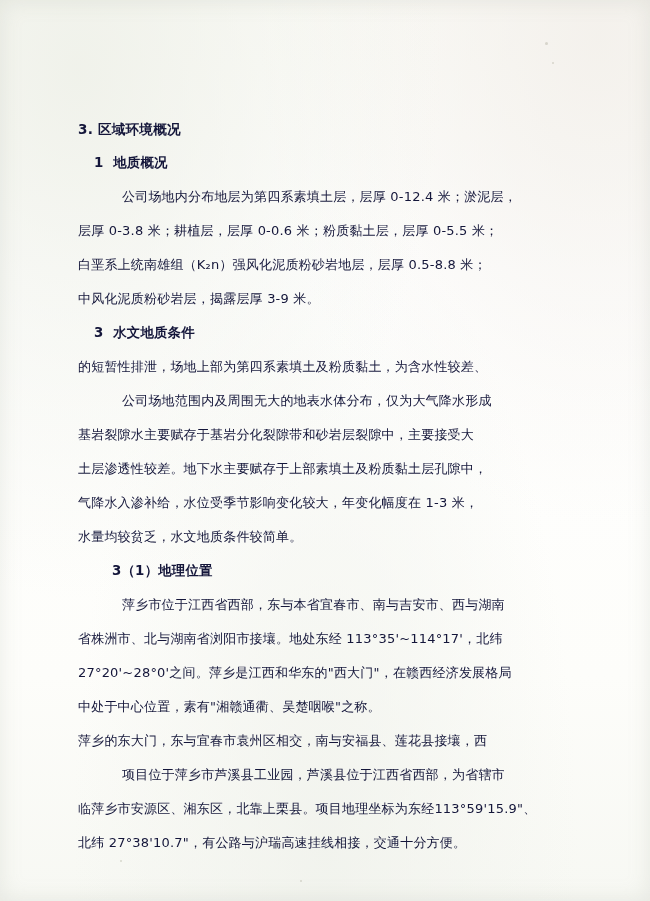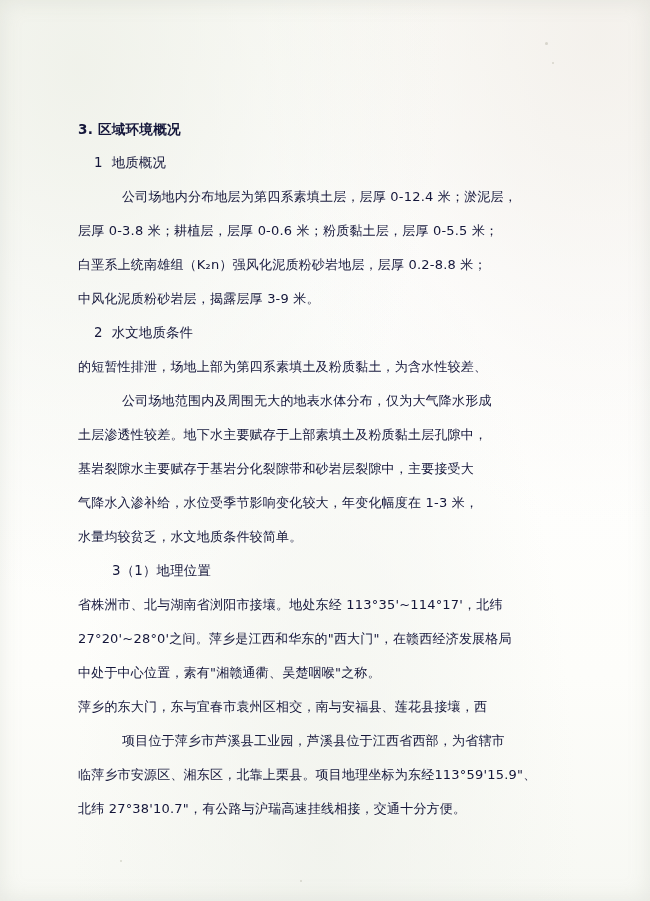--- a/index.html
+++ b/index.html
@@ -55,21 +55,21 @@
     line-height: 34px;
     letter-spacing: 0.2px;
     white-space: pre-wrap;
     font-family: "DejaVu Sans", sans-serif;
   }
   .heading {
     font-weight: bold;
     font-size: 13.6px;
   }
   .sub-heading {
-    font-weight: normal;
+    font-weight: bold;
     font-size: 13.4px;
   }
   .indent-1 { text-indent: 0; padding-left: 0; }
   .indent-2 { padding-left: 16px; }
   .indent-3 { padding-left: 34px; }
   .para-first { padding-left: 44px; }
   .para-body { padding-left: 0px; }
 </style>
 </head>
 <body>
@@ -83,32 +83,33 @@
   <div class="speck" style="left:120px;top:860px;width:2px;height:2px;"></div>
   <div class="speck" style="left:300px;top:880px;width:2px;height:2px;"></div>
 
   <div class="content">
 
     <div class="doc-line heading indent-1">3. 区域环境概况</div>
 
     <div class="doc-line sub-heading indent-2">1  地质概况</div>
     <div class="doc-line para-first">公司场地内分布地层为第四系素填土层，层厚 0-12.4 米；淤泥层，</div>
     <div class="doc-line para-body">层厚 0-3.8 米；耕植层，层厚 0-0.6 米；粉质黏土层，层厚 0-5.5 米；</div>
-    <div class="doc-line para-body">白垩系上统南雄组（K₂n）强风化泥质粉砂岩地层，层厚 0.2-8.8 米；</div>
+    <div class="doc-line para-body">白垩系上统南雄组（K₂n）强风化泥质粉砂岩地层，层厚 0.5-8.8 米；</div>
     <div class="doc-line para-body">中风化泥质粉砂岩层，揭露层厚 3-9 米。</div>
 
-    <div class="doc-line sub-heading indent-2">2  水文地质条件</div>
+    <div class="doc-line sub-heading indent-2">3  水文地质条件</div>
     <div class="doc-line para-body">的短暂性排泄，场地上部为第四系素填土及粉质黏土，为含水性较差、</div>
     <div class="doc-line para-first">公司场地范围内及周围无大的地表水体分布，仅为大气降水形成</div>
+    <div class="doc-line para-body">基岩裂隙水主要赋存于基岩分化裂隙带和砂岩层裂隙中，主要接受大</div>
     <div class="doc-line para-body">土层渗透性较差。地下水主要赋存于上部素填土及粉质黏土层孔隙中，</div>
-    <div class="doc-line para-body">基岩裂隙水主要赋存于基岩分化裂隙带和砂岩层裂隙中，主要接受大</div>
     <div class="doc-line para-body">气降水入渗补给，水位受季节影响变化较大，年变化幅度在 1-3 米，</div>
     <div class="doc-line para-body">水量均较贫乏，水文地质条件较简单。</div>
 
     <div class="doc-line sub-heading indent-3">3（1）地理位置</div>
+    <div class="doc-line para-first">萍乡市位于江西省西部，东与本省宜春市、南与吉安市、西与湖南</div>
     <div class="doc-line para-body">省株洲市、北与湖南省浏阳市接壤。地处东经 113°35'~114°17'，北纬</div>
     <div class="doc-line para-body">27°20'~28°0'之间。萍乡是江西和华东的"西大门"，在赣西经济发展格局</div>
     <div class="doc-line para-body">中处于中心位置，素有"湘赣通衢、吴楚咽喉"之称。</div>
 
     <div class="doc-line para-body">萍乡的东大门，东与宜春市袁州区相交，南与安福县、莲花县接壤，西</div>
     <div class="doc-line para-first">项目位于萍乡市芦溪县工业园，芦溪县位于江西省西部，为省辖市</div>
     <div class="doc-line para-body">临萍乡市安源区、湘东区，北靠上栗县。项目地理坐标为东经113°59'15.9"、</div>
     <div class="doc-line para-body">北纬 27°38'10.7"，有公路与沪瑞高速挂线相接，交通十分方便。</div>
 
   </div>

